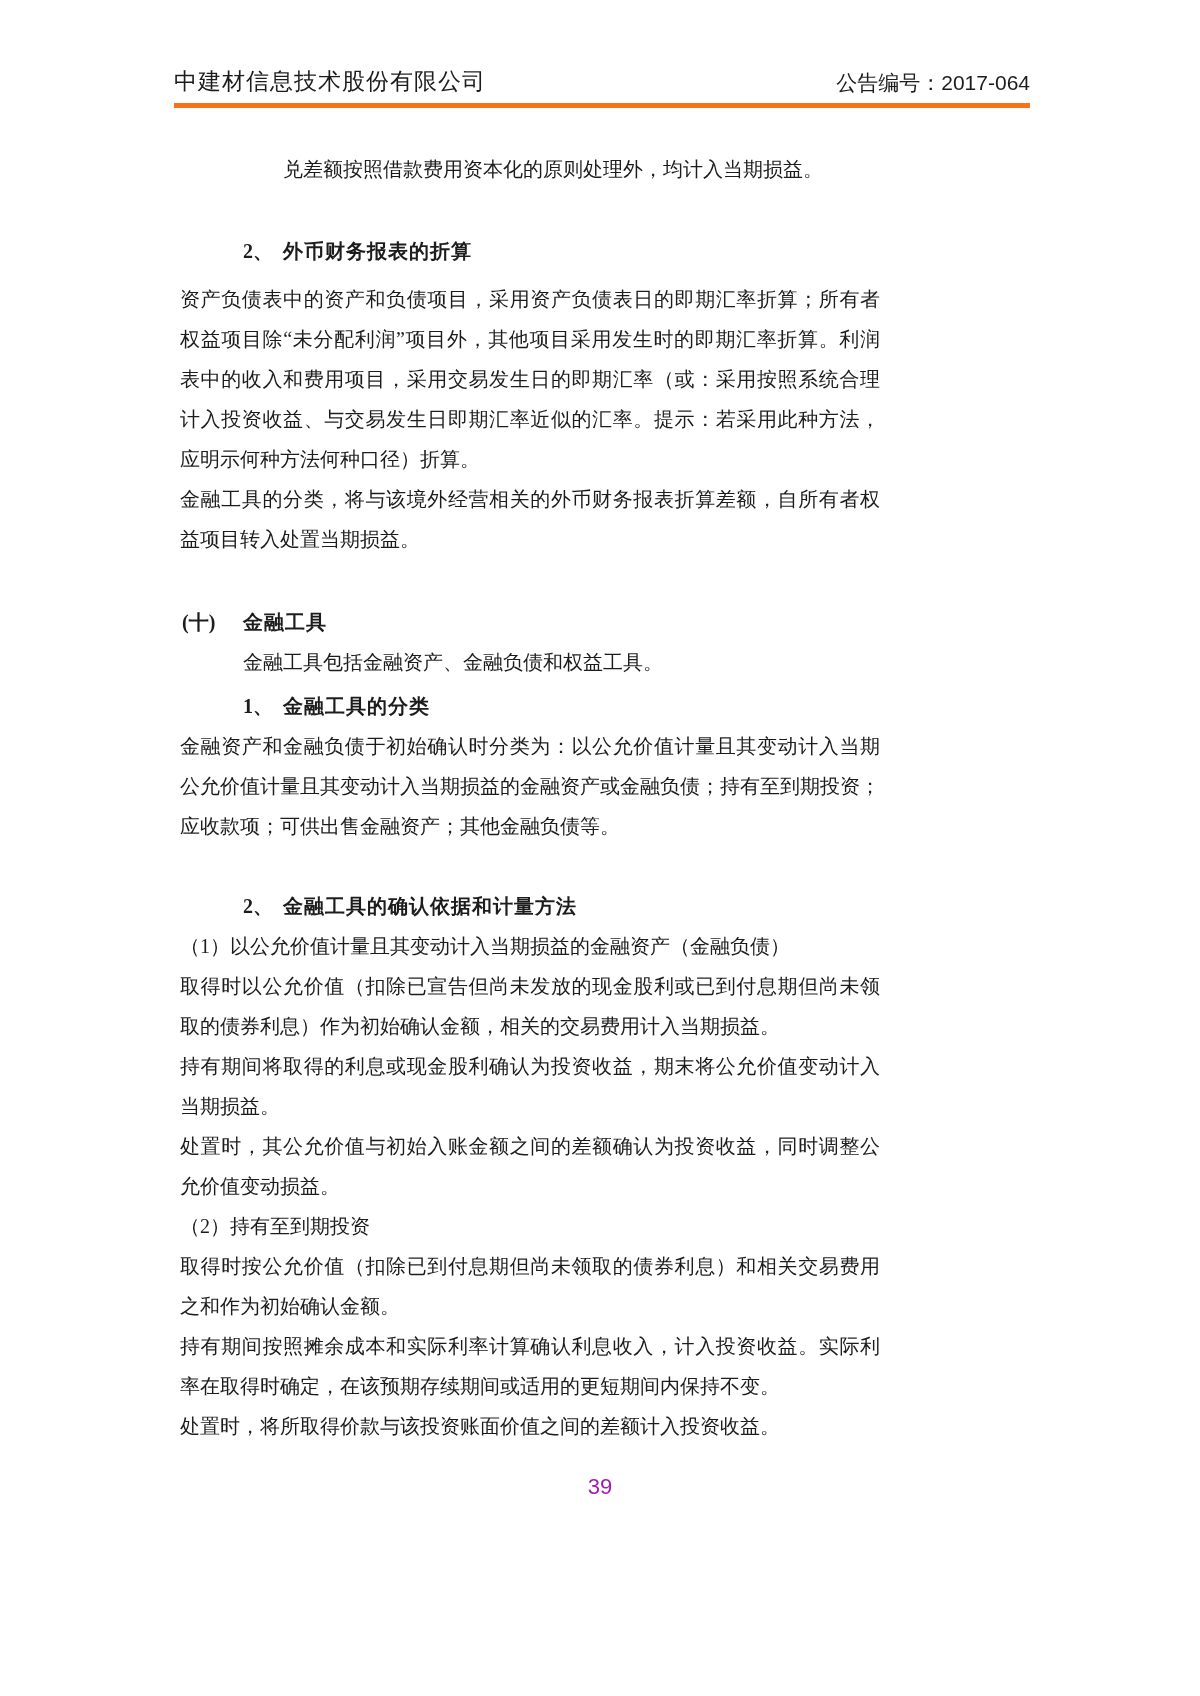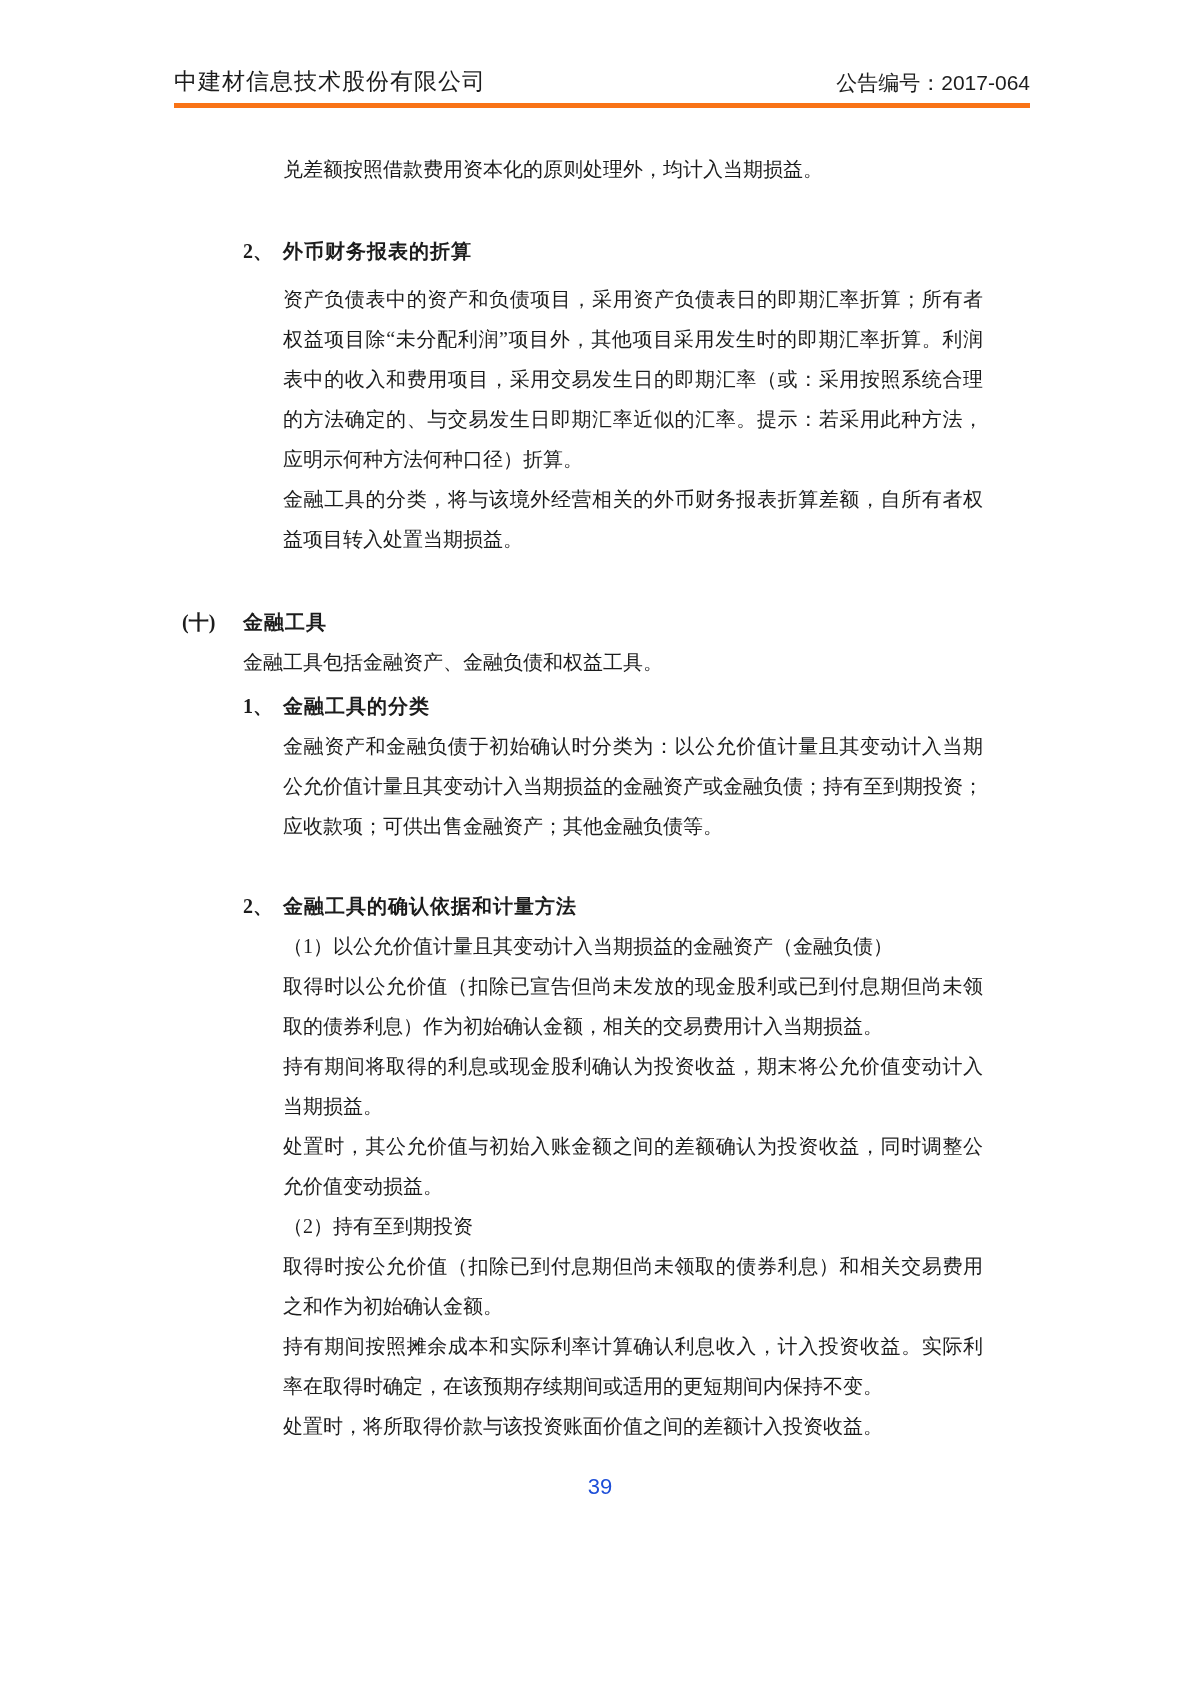--- a/index.html
+++ b/index.html
@@ -21,42 +21,42 @@
     display: flex;
     justify-content: space-between;
     align-items: flex-end;
   }
   .hdr-company { font-size: 23px; letter-spacing: 1px; }
   .hdr-notice  { font-size: 21px; }
   .hdr-notice .digits { font-family: "Liberation Sans", "DejaVu Sans", sans-serif; }
   
   .body { margin-left: 180px; width: 860px; font-size: 20px; }
   .line { height: 40px; line-height: 40px; white-space: nowrap; }
-  .para { width: 700px; margin-left: 103px; }
+  .para { width: 700px; }
   .para .jline { text-align: justify; text-align-last: justify; white-space: normal; height: 40px; line-height: 40px; overflow: hidden; }
   .para .eline { text-align: left; white-space: nowrap; height: 40px; line-height: 40px; }
   .h-row { display: flex; height: 40px; line-height: 40px; font-weight: bold; }
   .h-row .num   { width: 40px; margin-left: 63px; }
   .h-row .num1  { width: 61px; margin-left: 2px; }
   .h-row .title { font-family: "Liberation Sans", "DejaVu Sans", sans-serif; letter-spacing: 1px; }
   .mt-intro   { margin-top: 41px; }
   .mt-sec2h   { margin-top: 42px; }
   .mt-sec2p   { margin-top: 8px; }
   .mt-sec10h  { margin-top: 43px; }
   .mt-sub1h   { margin-top: 4px; }
   .mt-sub2h   { margin-top: 40px; }
   .indent2    { margin-left: 103px; }
   .indent1    { margin-left: 63px; }
   
   .pagenum {
     margin-top: 28px;
     text-align: center;
     font-size: 22px;
     font-family: "Liberation Sans", "DejaVu Sans", sans-serif;
-    color: #1d4ed8;
+    color: #a21caf;
   }
 </style>
 </head>
 <body>
 
 <div class="page">
 
   <div class="hdr">
     <span class="hdr-company">中建材信息技术股份有限公司</span>
     <span class="hdr-notice"><span>公告编号：</span><span class="digits">2017-064</span></span>
@@ -68,21 +68,21 @@
 
     <div class="h-row mt-sec2h">
       <span class="num">2、</span>
       <span class="title">外币财务报表的折算</span>
     </div>
 
     <div class="para mt-sec2p">
       <div class="jline">资产负债表中的资产和负债项目，采用资产负债表日的即期汇率折算；所有者</div>
       <div class="jline">权益项目除“未分配利润”项目外，其他项目采用发生时的即期汇率折算。利润</div>
       <div class="jline">表中的收入和费用项目，采用交易发生日的即期汇率（或：采用按照系统合理</div>
-      <div class="jline">的方法确定的、与交易发生日即期汇率近似的汇率。提示：若采用此种方法，</div>
+      <div class="jline">计入投资收益、与交易发生日即期汇率近似的汇率。提示：若采用此种方法，</div>
       <div class="eline">应明示何种方法何种口径）折算。</div>
       <div class="jline">金融工具的分类，将与该境外经营相关的外币财务报表折算差额，自所有者权</div>
       <div class="eline">益项目转入处置当期损益。</div>
     </div>
 
     <div class="h-row mt-sec10h">
       <span class="num1">(十)</span>
       <span class="title">金融工具</span>
     </div>
 

